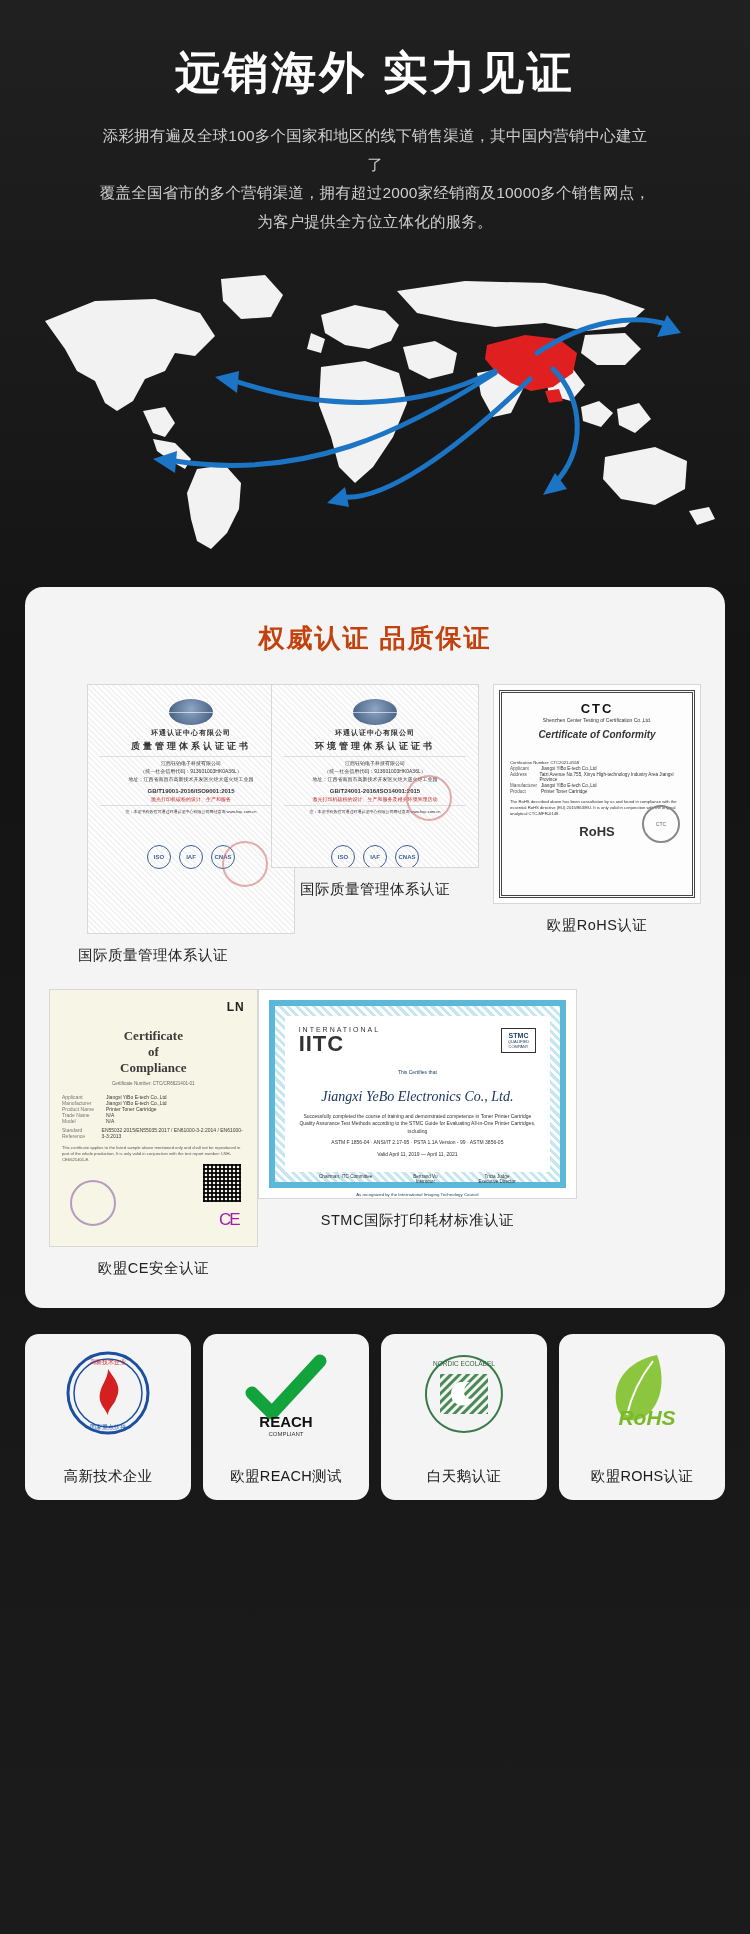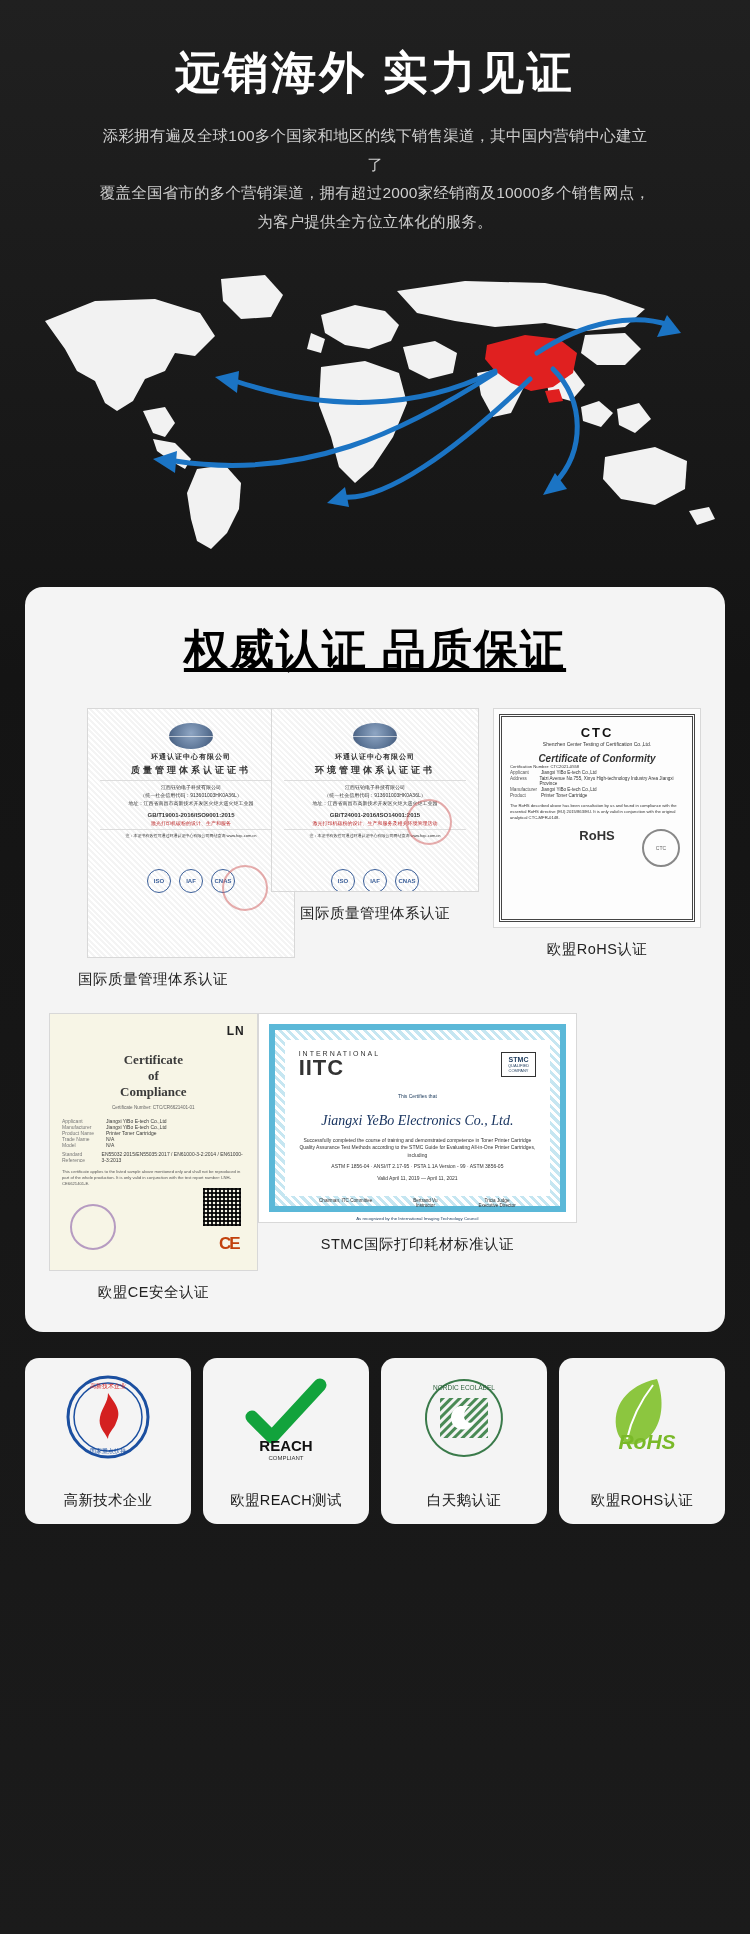--- a/index.html
+++ b/index.html
@@ -46,26 +46,25 @@
   
   .cert-panel {
     width:700px;
     margin:26px auto 0;
     background:#f4f4f4;
     border-radius:18px;
     padding:34px 24px 30px;
   }
   .cert-title {
     text-align:center;
-    font-size:44px;
+    font-size:26px;
     font-weight:bold;
-    color:#000000;
+    color:#c2410c;
     letter-spacing:2px;
     margin-bottom:28px;
-    text-decoration:underline;
   }
   .cert-grid {
     display:flex;
     justify-content:space-between;
     gap:14px;
   }
   .cert-item { width:32%; }
   .cert-item.wide { width:49%; }
   .cert-img {
     width:100%;
@@ -118,21 +117,21 @@
     font-size:6px;display:flex;align-items:center;justify-content:center;font-weight:bold;
   }
   .hatch {
     background:repeating-linear-gradient(45deg,#f4f4f4 0 2px,#ffffff 2px 4px);
   }
 
   
   .ctc { padding:8px; font-size:4.6px; color:#333; border:3px double #444; margin:5px; height:calc(100% - 10px); position:relative;}
   .ctc .brand { text-align:center;font-size:13px;font-weight:bold;letter-spacing:2px;color:#111;}
   .ctc .sub { text-align:center;font-size:5px;margin-top:1px;}
-  .ctc .t { text-align:center;font-size:10px;font-weight:bold;font-style:italic;margin:6px 0 0;}
+  .ctc .t { text-align:center;font-size:10px;font-weight:bold;font-style:italic;margin:6px 0 20px;}
   .ctc .rohs { text-align:center;font-size:13px;font-weight:bold;margin:6px 0;}
   .ctc .kv { display:flex;gap:3px;margin:1px 0;}
   .ctc .k { width:28px;color:#555;}
   .ctc .stamp {
     position:absolute;right:12px;bottom:52px;width:38px;height:38px;border-radius:50%;
     border:2px solid #888;font-size:5px;display:flex;align-items:center;justify-content:center;color:#666;
   }
 
   
   .ce { background:#f7f5e6; height:100%; padding:10px 12px; font-size:5px; color:#3a3a3a; position:relative; }
@@ -141,21 +140,21 @@
   .ce .t2 { text-align:center;font-size:13px;font-weight:bold;font-family:"Liberation Serif",serif;}
   .ce .num { text-align:center;font-size:4.6px;margin-top:5px;color:#666;}
   .ce .qr {
     position:absolute;right:16px;bottom:44px;width:38px;height:38px;
     background:
       repeating-linear-gradient(90deg,#222 0 2px,#f7f5e6 2px 4px),
       repeating-linear-gradient(0deg,#222 0 2px,transparent 2px 4px);
     background-blend-mode:multiply;
   }
   .ce .cemark {
-    position:absolute;right:18px;bottom:16px;font-size:17px;font-weight:bold;color:#c2410c;letter-spacing:-2px;
+    position:absolute;right:18px;bottom:16px;font-size:17px;font-weight:normal;color:#a21caf;letter-spacing:-2px;
   }
   .ce .purple {
     position:absolute;left:20px;bottom:20px;width:46px;height:46px;border-radius:50%;
     border:2px solid #8a5fa8;opacity:.6;
   }
 
   
   .stmc { background:#fff; height:100%; position:relative; padding:12px; }
   .stmc .border {
     position:absolute;inset:10px;border:6px solid #5bb8d8;

